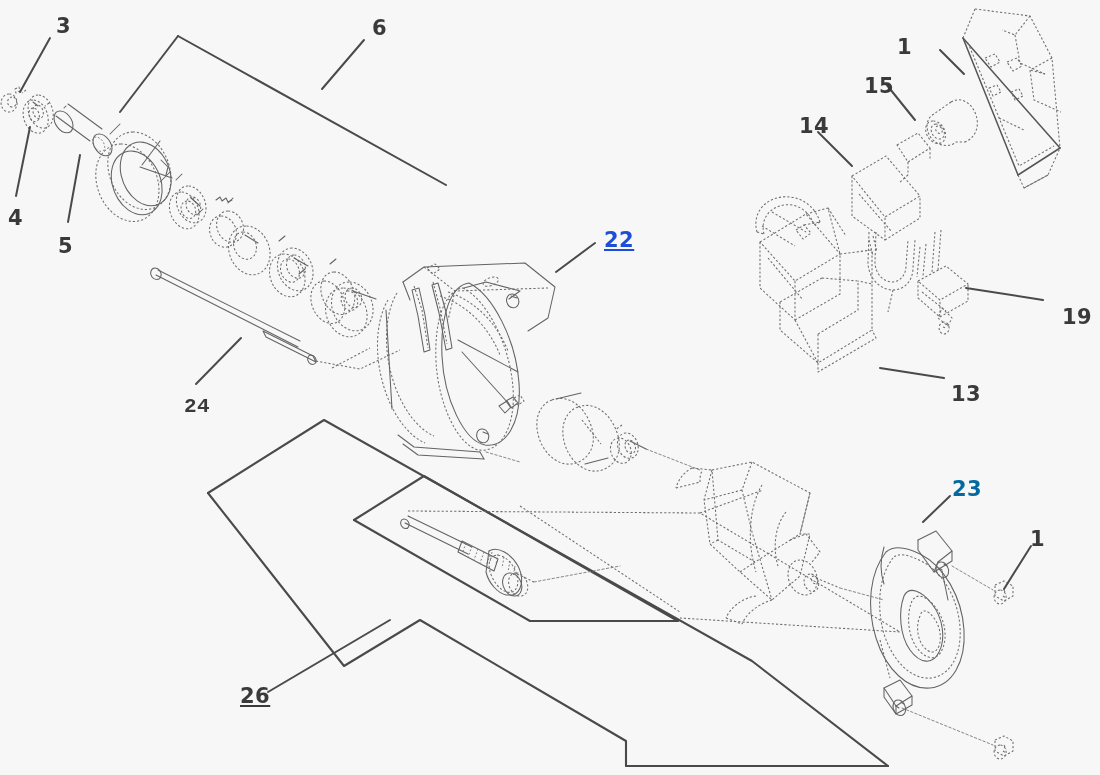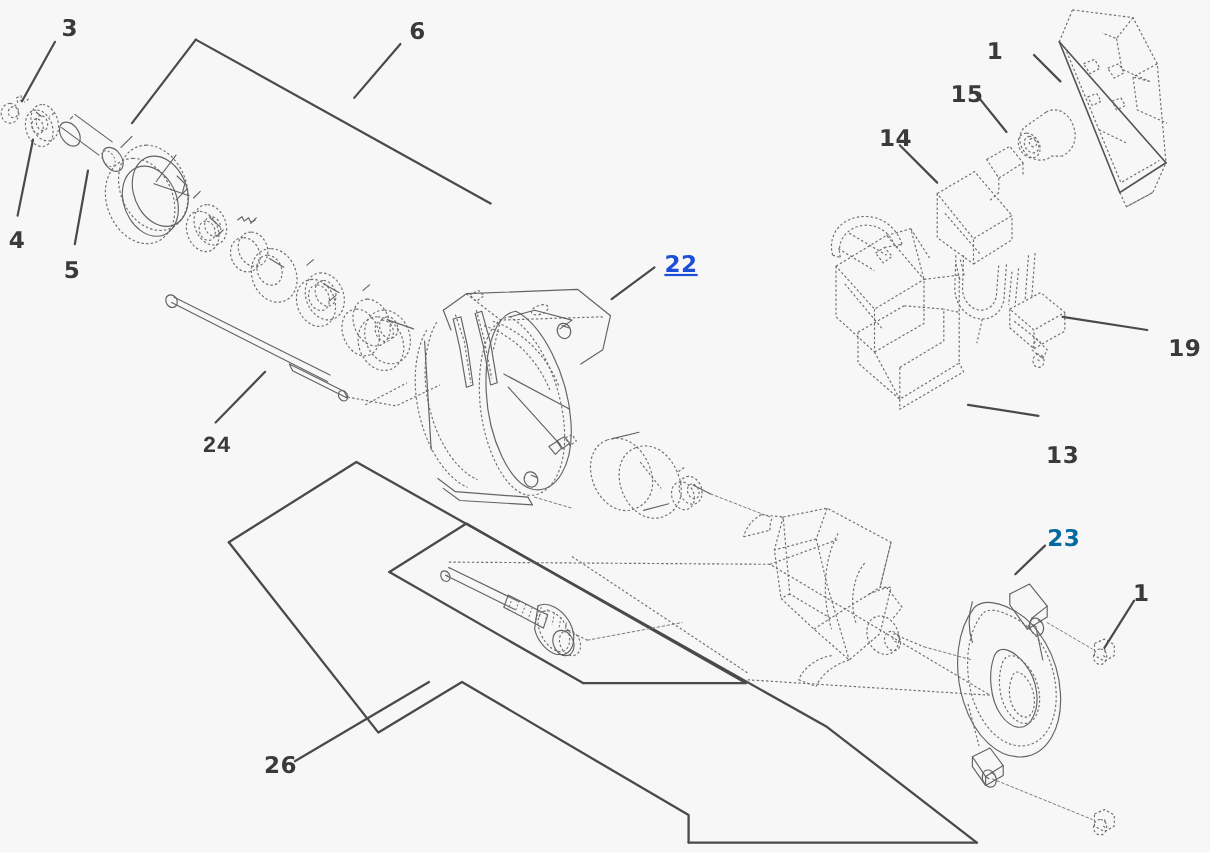--- a/index.html
+++ b/index.html
@@ -388,21 +388,21 @@
 
   <div id="callout-layer">
       <div class="callout-label" style="left: 56px; top: 16px; color: rgb(58, 58, 58);">3</div>
       <div class="callout-label" style="left: 372px; top: 18px; color: rgb(58, 58, 58);">6</div>
       <div class="callout-label" style="left: 8px; top: 208px; color: rgb(58, 58, 58);">4</div>
       <div class="callout-label" style="left: 58px; top: 236px; color: rgb(58, 58, 58);">5</div>
       <div class="callout-label" style="left: 897px; top: 37px; color: rgb(58, 58, 58);">1</div>
       <div class="callout-label" style="left: 864px; top: 76px; color: rgb(58, 58, 58);">15</div>
       <div class="callout-label" style="left: 799px; top: 116px; color: rgb(58, 58, 58);">14</div>
       <div class="callout-label" style="left: 1050px; top: 307px; color: rgb(58, 58, 58); margin-left: 12px;">19</div>
-      <div class="callout-label" style="left: 951px; top: 384px; color: rgb(58, 58, 58); margin-top: 20px;">13</div>
+      <div class="callout-label" style="left: 951px; top: 384px; color: rgb(58, 58, 58);">13</div>
       <div class="callout-label" style="left: 604px; top: 230px; color: #1d4ed8; text-decoration: underline;">22</div>
       <div class="callout-label" style="left: 184px; top: 396px; color: rgb(58, 58, 58); font-family: Liberation Mono, monospace;">24</div>
       <div class="callout-label" style="left: 952px; top: 479px; color: #0369a1;">23</div>
       <div class="callout-label" style="left: 1030px; top: 529px; color: rgb(58, 58, 58);">1</div>
-      <div class="callout-label" style="left: 240px; top: 686px; color: rgb(58, 58, 58);">26</div>
+      <div class="callout-label" style="left: 240px; top: 686px; color: rgb(58, 58, 58); text-decoration: underline;">26</div>
     </div>
 
 </div>
 
 </body></html>

